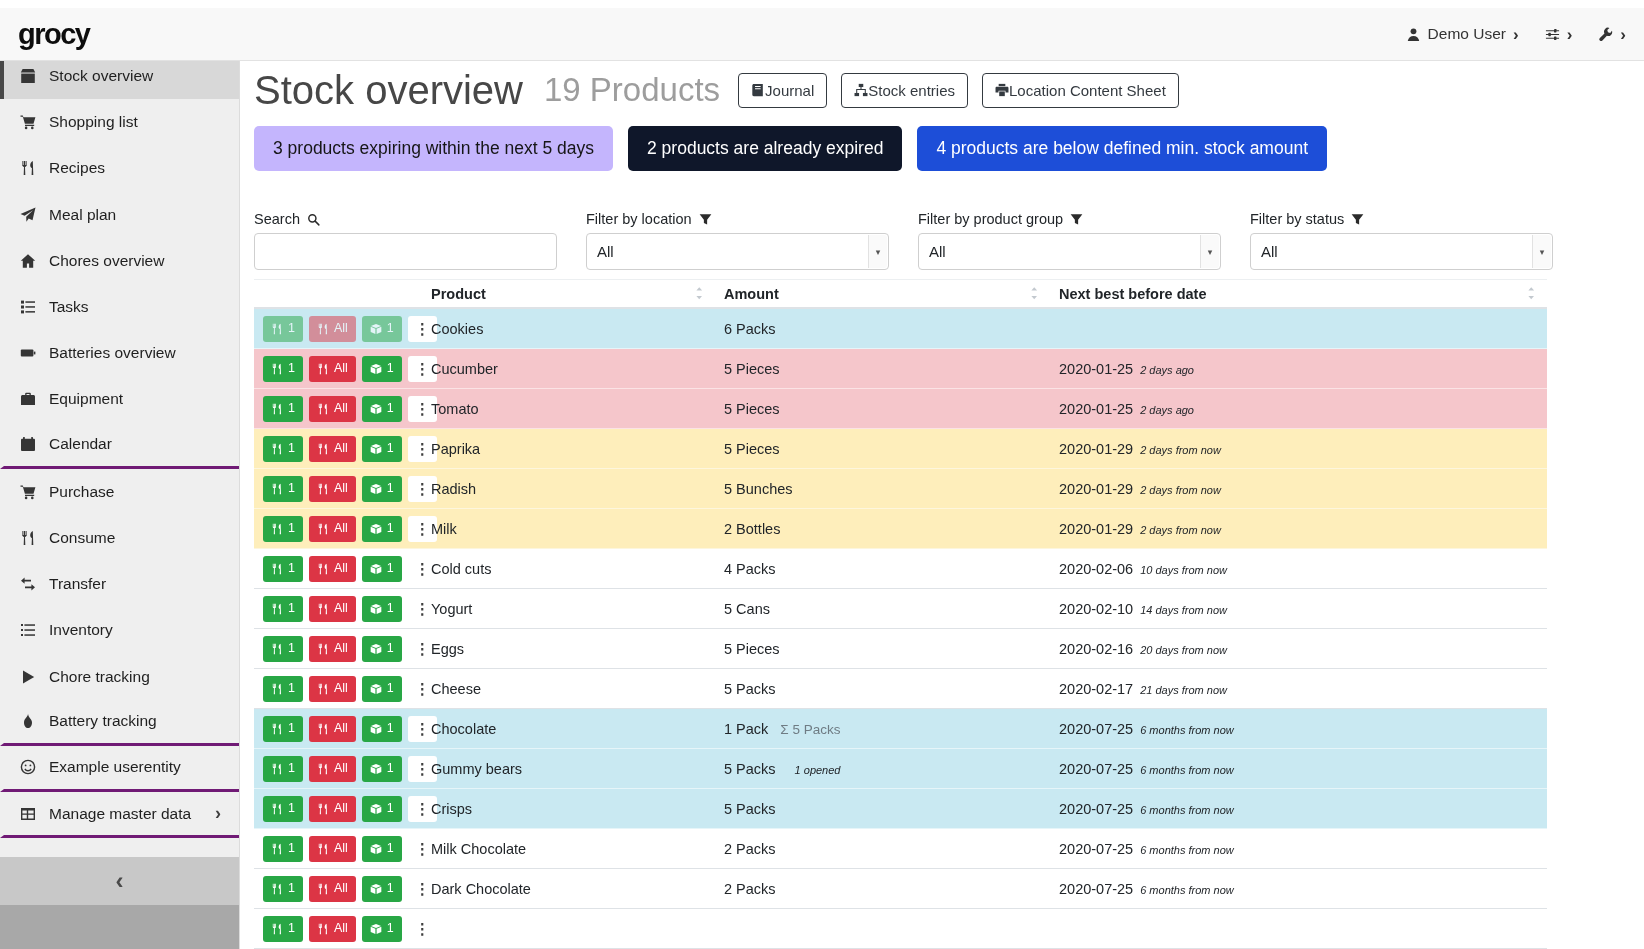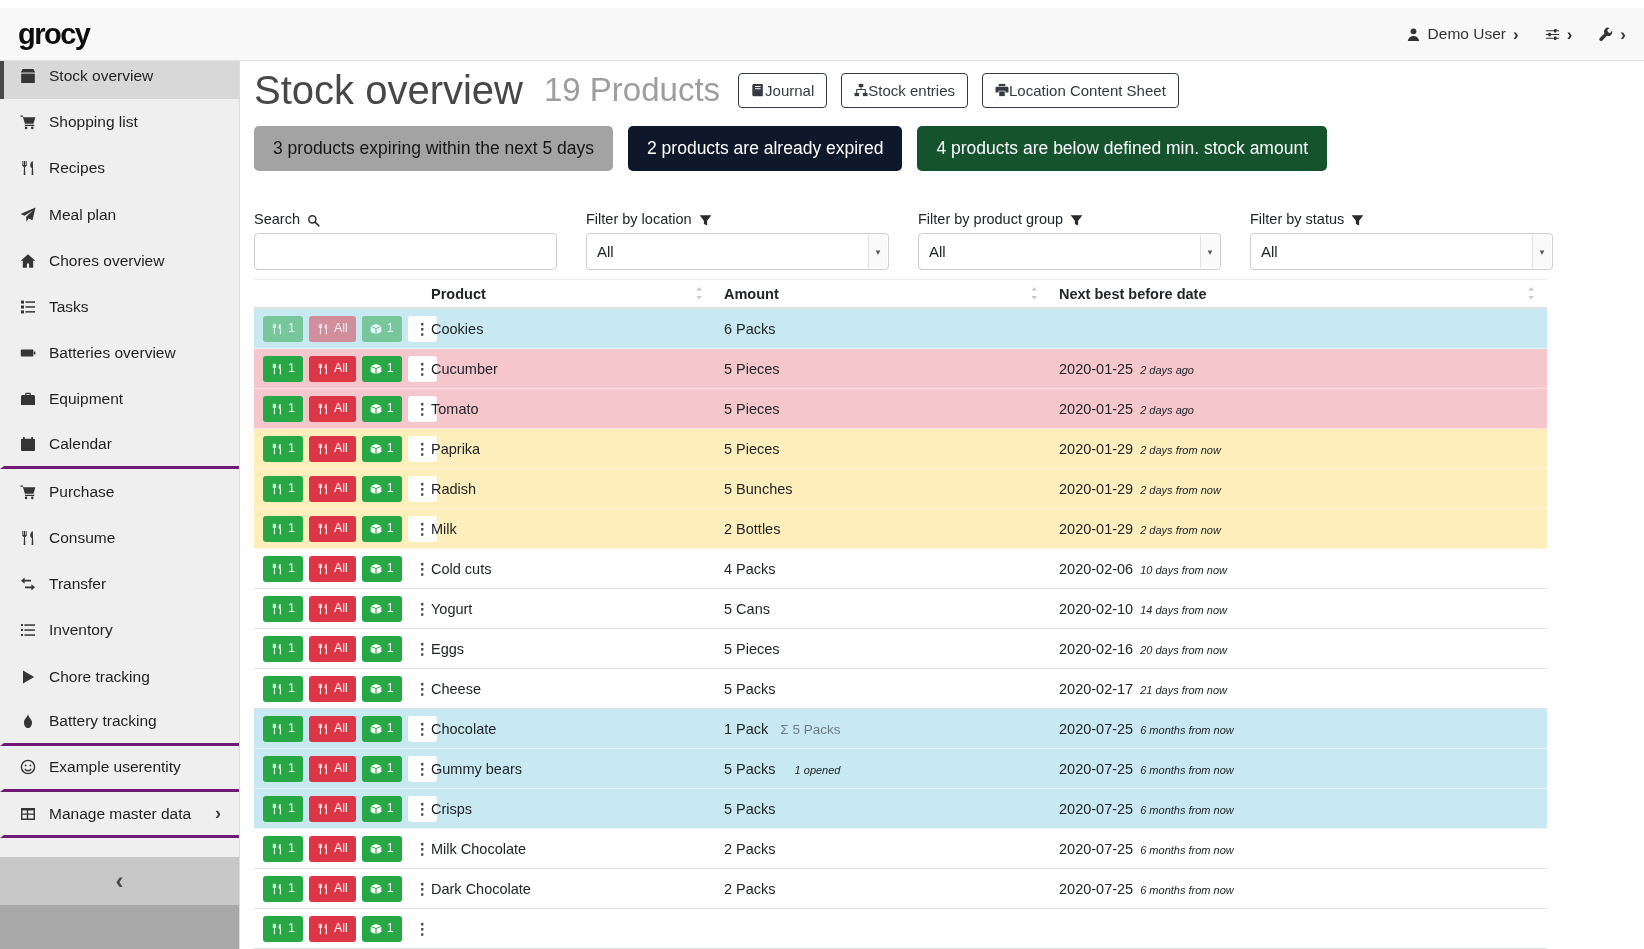--- a/index.html
+++ b/index.html
@@ -30,26 +30,26 @@
   .main{position:absolute;left:241px;top:53px;right:0;bottom:0;padding:16px 0 0 13px;overflow:hidden;background:#fff}
   .title-row{display:flex;align-items:center;margin-bottom:15px}
   .page-title{font-size:40px;font-weight:500;color:#474747;line-height:1.05}
   .page-subtitle{font-size:33px;color:#9d9d9d;margin-left:21px;font-weight:400;line-height:1.05}
   .page-toolbar{display:flex;align-items:center;margin-left:18px}
   .tool-btn{display:inline-flex;align-items:center;border:1px solid #343a40;background:#fff;color:#343a40;border-radius:4px;padding:8px 12px;font-size:15px;font-family:inherit;cursor:pointer;margin-right:14px}
   .tool-btn .icon{font-size:14px}
 
   .banners{display:flex;gap:15px;margin-bottom:40px}
   .banner{padding:12px 19px;border-radius:5px;font-size:17.5px;cursor:pointer;white-space:nowrap}
-  .banner.warning{background:#a3a3a3;color:#161616}
+  .banner.warning{background:#c4b5fd;color:#161616}
   .banner.danger{background:#0f172a;color:#fff}
-  .banner.info{background:#14532d;color:#fff}
+  .banner.info{background:#1d4ed8;color:#fff}
 
   .filters{display:grid;grid-template-columns:repeat(4,303px);column-gap:29px;margin-bottom:9px}
-  .flabel{display:flex;align-items:flex-end;gap:7px;font-size:14.5px;color:#212529;margin-bottom:6px}
+  .flabel{display:flex;align-items:center;gap:7px;font-size:14.5px;color:#212529;margin-bottom:6px}
   .ficon{font-size:13px;color:#2b2b2b}
   .fcontrol input{width:100%;height:37px;border:1px solid #cfcfcf;border-radius:4px;padding:0 10px;font-size:15px;font-family:inherit;outline:none;color:#212529}
   .selectbox{position:relative;width:100%;height:37px;border:1px solid #cfcfcf;border-radius:4px;background:#fff;display:flex;align-items:center;padding:0 26px 0 10px;font-size:15px;cursor:pointer}
   .sel-arrow{position:absolute;right:1px;top:1px;bottom:1px;width:19px;display:flex;align-items:center;justify-content:center;color:#555;font-size:9px;border-left:1px solid #e2e2e2;background:#fafafa;border-radius:0 3px 3px 0}
 
   
   .table{width:1293px}
   .thead{display:flex;align-items:center;border-top:1px solid #eceff1;border-bottom:2px solid #dee2e6;height:30px}
   .th{font-weight:700;font-size:14.5px;color:#212529;display:flex;align-items:center;justify-content:space-between}
   .c-actions{width:177px;padding-left:9px;display:flex;align-items:center;gap:6px}

